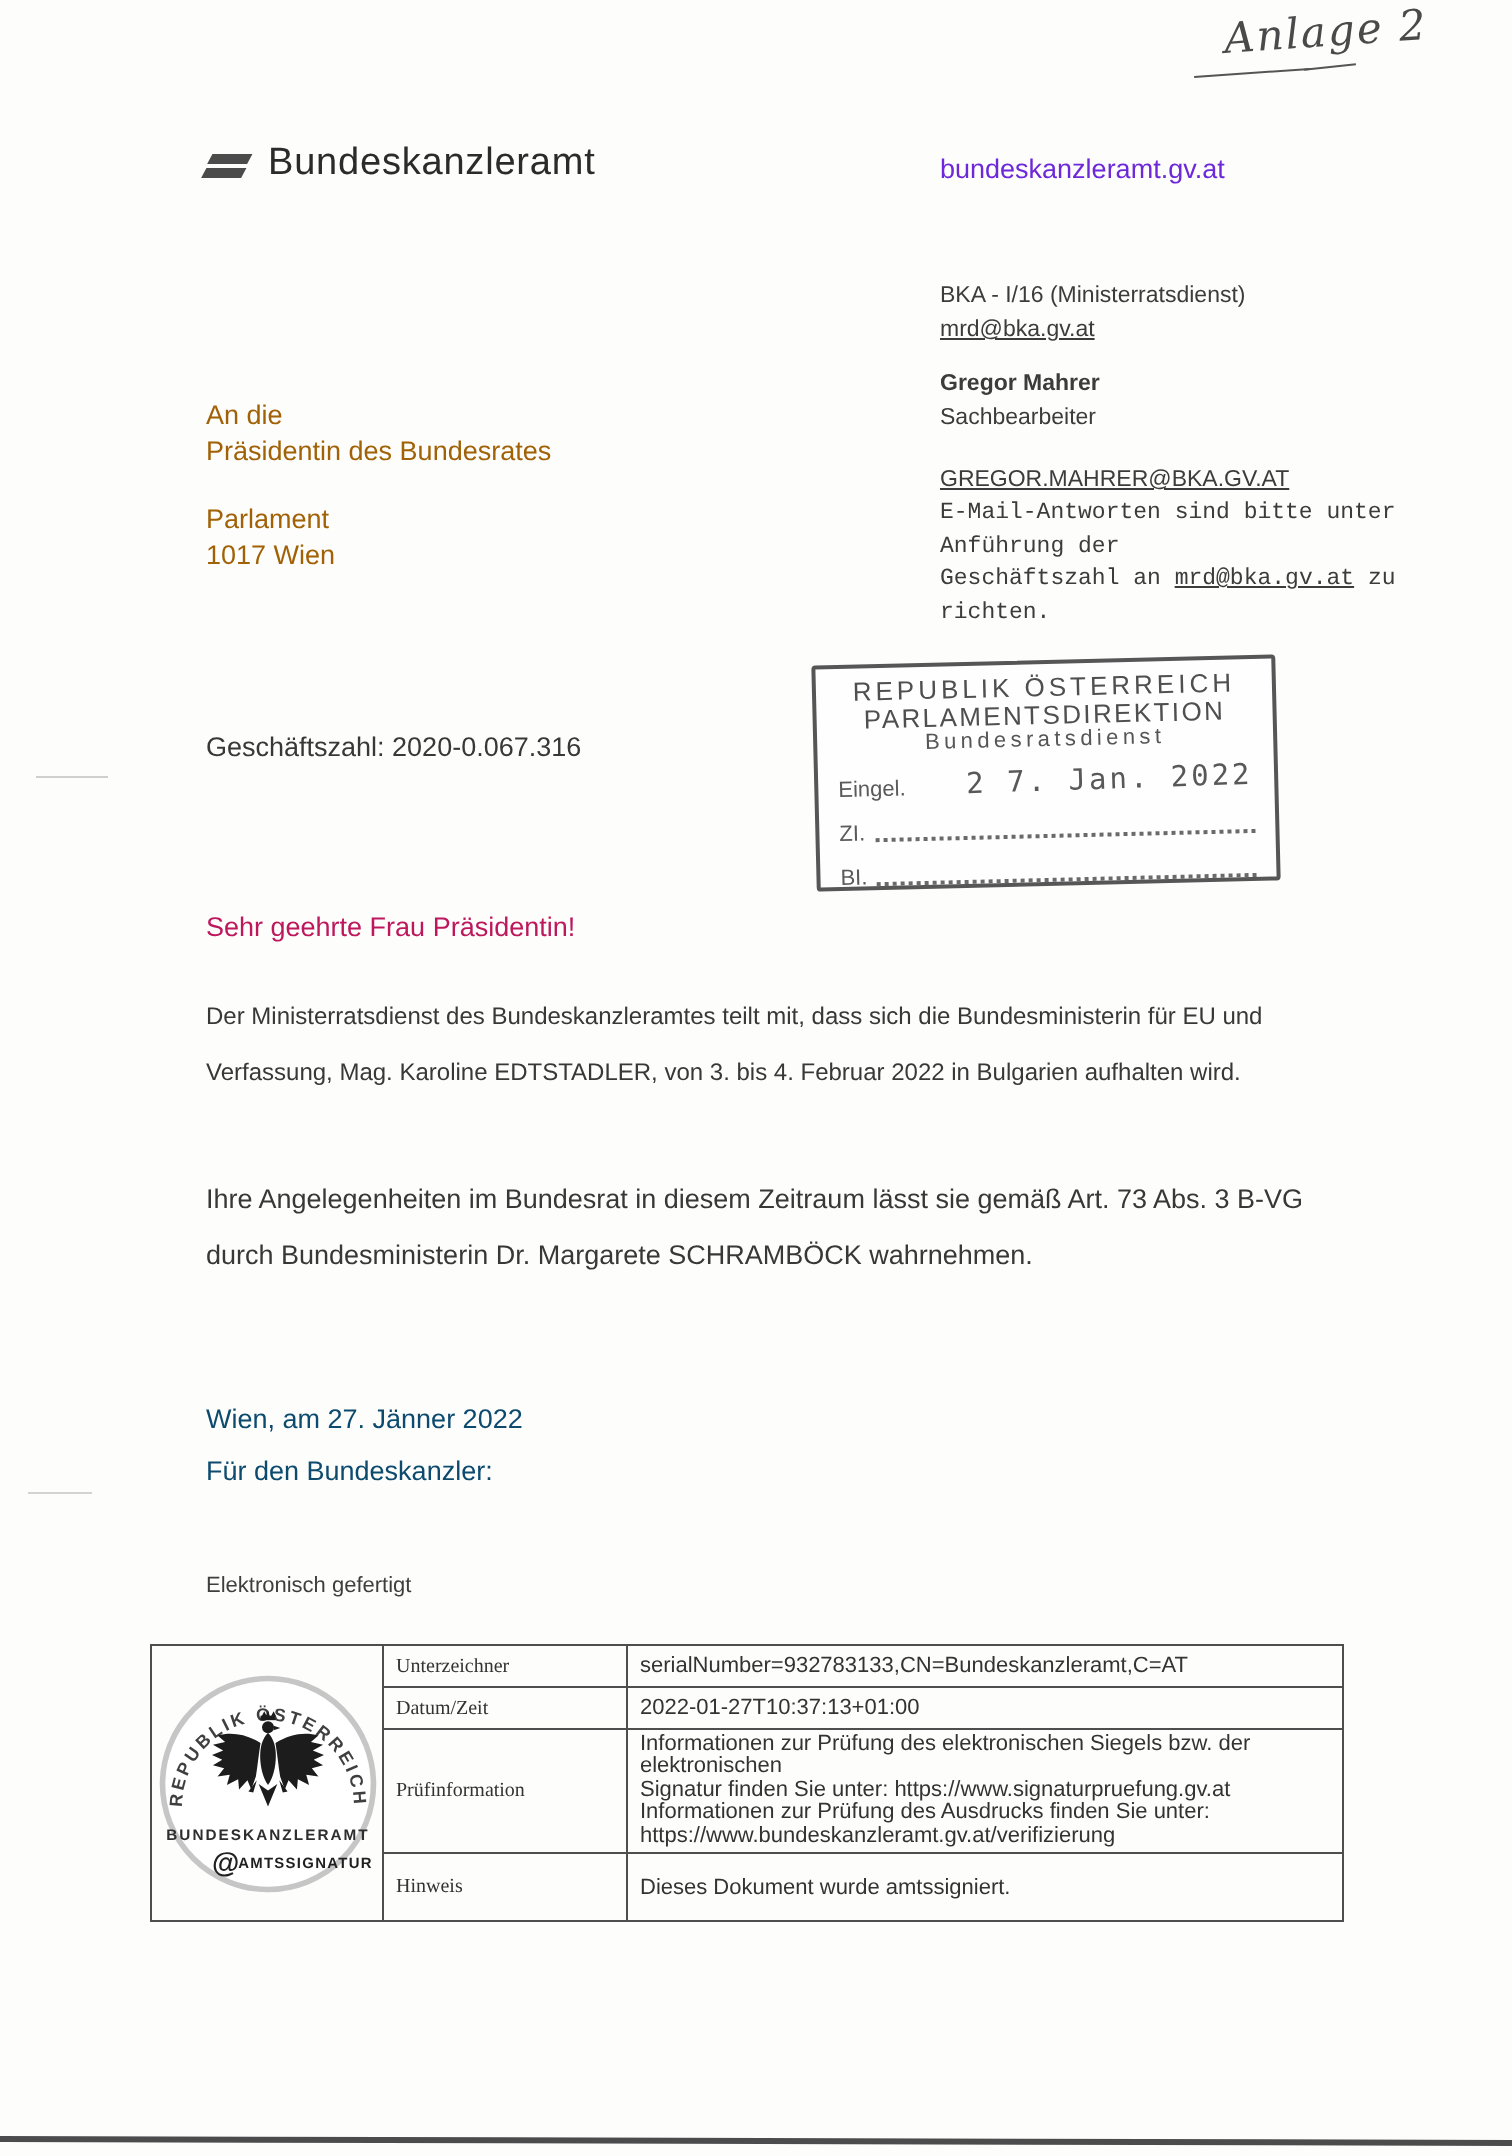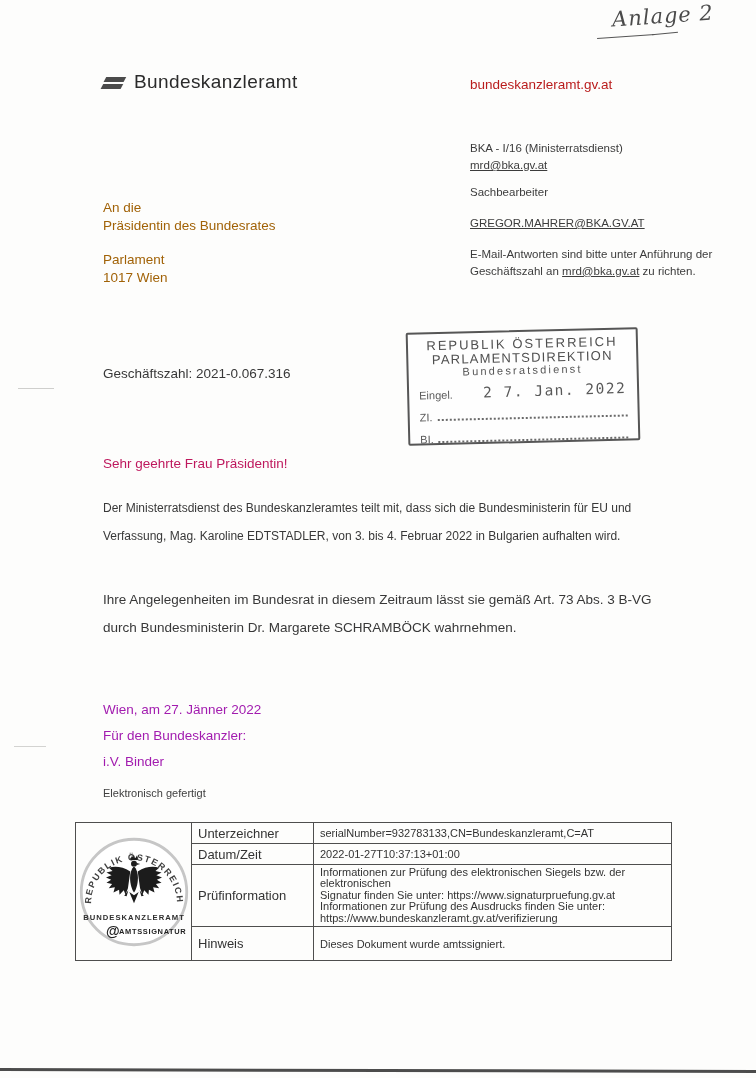--- a/index.html
+++ b/index.html
@@ -20,29 +20,29 @@
   .annot-underline1 { position:absolute; left:597px; top:36px; width:58px; height:0;
     border-bottom:1.6px solid #555; transform:rotate(-4deg); }
   .annot-underline2 { position:absolute; left:652px; top:33px; width:26px; height:0;
     border-bottom:1.6px solid #555; transform:rotate(-6deg); }
 
   
   .logo-bar { position:absolute; width:20px; height:4.6px; background:#4b4b4b; transform:skewX(-28deg); }
   .logo-bar.top { left:105px; top:77px; }
   .logo-bar.bottom { left:102px; top:84px; }
   .brand { position:absolute; left:134px; top:71px; font-size:19px; color:#2b2b2b; letter-spacing:0.4px; }
-  .website { position:absolute; left:470px; top:77px; font-size:13.5px; color:#b91c1c; }
+  .website { position:absolute; left:470px; top:77px; font-size:13.5px; color:#6d28d9; }
 
   
   .contact { position:absolute; left:470px; top:140px; width:270px; font-size:11.5px; line-height:17px; color:#3c3c3c; }
   .contact .gap-s { height:10px; }
   .contact .gap-m { height:14px; }
   .u { text-decoration:underline; }
   .b { font-weight:bold; }
-  .reply-note { margin-top:14px; line-height:16.5px; }
+  .reply-note { line-height:16.5px;font-family:Liberation Mono, monospace; }
 
   
   .recipient { position:absolute; left:103px; top:199px; font-size:13.5px; line-height:18px; color:#a16207; }
   .recipient .gap { height:16px; }
 
   .reference { position:absolute; left:103px; top:366px; font-size:13.5px; color:#383838; }
 
   
   .stamp {
     position:absolute; left:407px; top:330px; width:232px; height:113px;
@@ -57,38 +57,38 @@
   .stamp-date { font-family:"DejaVu Sans Mono", monospace; font-size:14.5px; letter-spacing:1.5px;
     color:#585858; margin-left:30px; transform:rotate(-0.5deg); }
   .dotline-row { display:flex; align-items:flex-end; padding:0 10px; margin-top:7px; height:15px; }
   .dotline-row .lbl { font-size:11px; color:#5a5a5a; }
   .dotline { flex:1; border-bottom:2px dotted #6a6a6a; margin-left:5px; margin-bottom:2px; }
 
   
   .salutation { position:absolute; left:103px; top:456px; font-size:13.5px; color:#be185d; }
   .para1 { position:absolute; left:103px; top:494px; width:582px; font-size:12px; line-height:28px; color:#383838; }
   .para2 { position:absolute; left:103px; top:586px; width:582px; font-size:13.5px; line-height:28px; color:#383838; }
-  .closing { position:absolute; left:103px; top:697px; font-size:13.5px; line-height:26px; color:#a21caf; }
+  .closing { position:absolute; left:103px; top:697px; font-size:13.5px; line-height:26px; color:#0c4a6e; }
   .efertigt { position:absolute; left:103px; top:787px; font-size:11px; color:#3e3e3e; }
 
   
   .foldmark1 { position:absolute; left:18px; top:388px; width:36px; border-bottom:1.4px solid #cfcfcd; }
   .foldmark2 { position:absolute; left:14px; top:746px; width:32px; border-bottom:1.4px solid #d3d3d1; }
   .scan-edge-bottom { position:absolute; left:-4px; top:1069px; width:764px; height:2.6px;
     background:#4c4c4c; transform:rotate(0.15deg); }
 
   
   .sig-table {
     position:absolute; left:75px; top:822px; width:597px;
     border-collapse:collapse; table-layout:fixed;
     font-size:11px; color:#333;
   }
   .sig-table td { border:1.2px solid #4e4e4e; vertical-align:middle; padding:2px 6px; }
   .sig-table td.seal-cell { width:116px; padding:2px; text-align:center; }
-  .sig-table td.lbl-cell { width:122px; font-size:13px; color:#333; }
+  .sig-table td.lbl-cell { width:122px; font-size:10px; color:#333;font-family:Liberation Serif, serif; }
   .sig-table td.val-cell { font-size:11px; color:#333; }
   .sig-table tr.r1 td, .sig-table tr.r2 td { height:21px; }
   .sig-table tr.r3 td { height:46px; }
   .sig-table tr.r4 td { height:34px; }
   .pruef-val { white-space:pre-line; font-size:9.6px; line-height:11.4px; color:#333; }
 
   .seal-svg { display:block; margin:0 auto; }
 </style>
 </head>
 <body>
@@ -101,38 +101,39 @@
 
   <span class="logo-bar top"></span>
   <span class="logo-bar bottom"></span>
   <div class="brand">Bundeskanzleramt</div>
   <div class="website">bundeskanzleramt.gv.at</div>
 
   <div class="contact">
     <div>BKA - I/16 (Ministerratsdienst)</div>
     <div class="u">mrd@bka.gv.at</div>
     <div class="gap-s"></div>
+    <div class="b">Gregor Mahrer</div>
     <div>Sachbearbeiter</div>
     <div class="gap-m"></div>
     <div class="u">GREGOR.MAHRER@BKA.GV.AT</div>
     <div class="reply-note">
       <span>E-Mail-Antworten sind bitte unter Anführung der</span><br>
       <span>Geschäftszahl an </span><span class="u">mrd@bka.gv.at</span><span> zu richten.</span>
     </div>
   </div>
 
   <div class="recipient">
     <div>An die</div>
     <div>Präsidentin des Bundesrates</div>
     <div class="gap"></div>
     <div>Parlament</div>
     <div>1017 Wien</div>
   </div>
 
-  <div class="reference">Geschäftszahl: 2021-0.067.316</div>
+  <div class="reference">Geschäftszahl: 2020-0.067.316</div>
 
   <div class="stamp">
     <div class="stamp-l1">REPUBLIK ÖSTERREICH</div>
     <div class="stamp-l2">PARLAMENTSDIREKTION</div>
     <div class="stamp-l3">Bundesratsdienst</div>
     <div class="stamp-row">
       <span class="lbl">Eingel.</span>
       <span class="stamp-date">2 7. Jan. 2022</span>
     </div>
     <div class="dotline-row">
@@ -145,21 +146,20 @@
     </div>
   </div>
 
   <div class="salutation">Sehr geehrte Frau Präsidentin!</div>
   <div class="para1">Der Ministerratsdienst des Bundeskanzleramtes teilt mit, dass sich die Bundesministerin für EU und Verfassung, Mag. Karoline EDTSTADLER, von 3. bis 4. Februar 2022 in Bulgarien aufhalten wird.</div>
   <div class="para2">Ihre Angelegenheiten im Bundesrat in diesem Zeitraum lässt sie gemäß Art. 73 Abs. 3 B-VG durch Bundesministerin Dr. Margarete SCHRAMBÖCK wahrnehmen.</div>
 
   <div class="closing">
     <div>Wien, am 27. Jänner 2022</div>
     <div>Für den Bundeskanzler:</div>
-    <div>i.V. Binder</div>
   </div>
   <div class="efertigt">Elektronisch gefertigt</div>
 
   <div class="foldmark1"></div>
   <div class="foldmark2"></div>
   <div class="scan-edge-bottom"></div>
 
   <table class="sig-table">
     <tbody>
         <tr class="r1">

